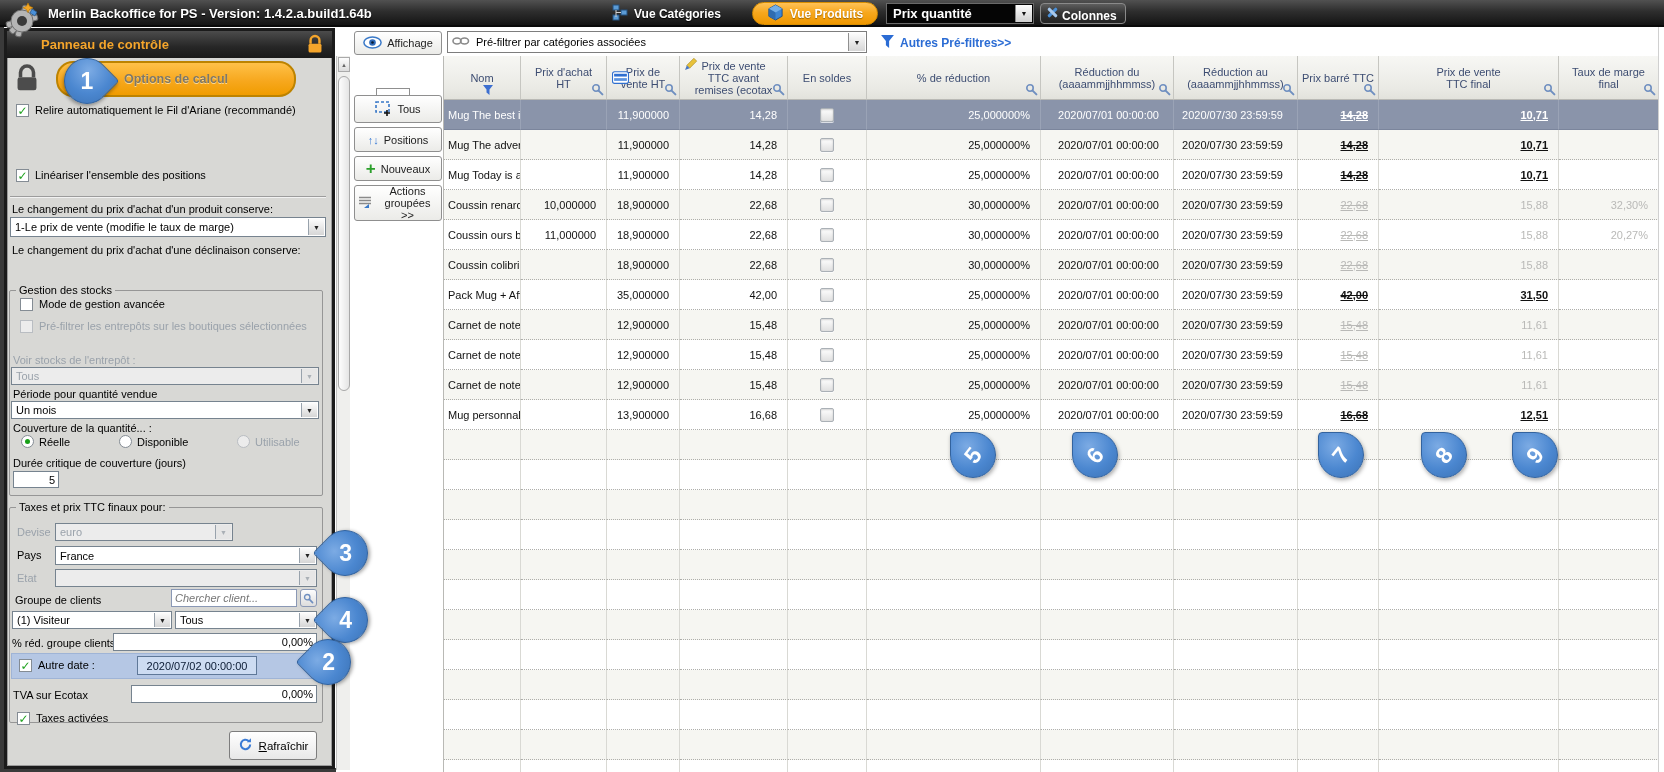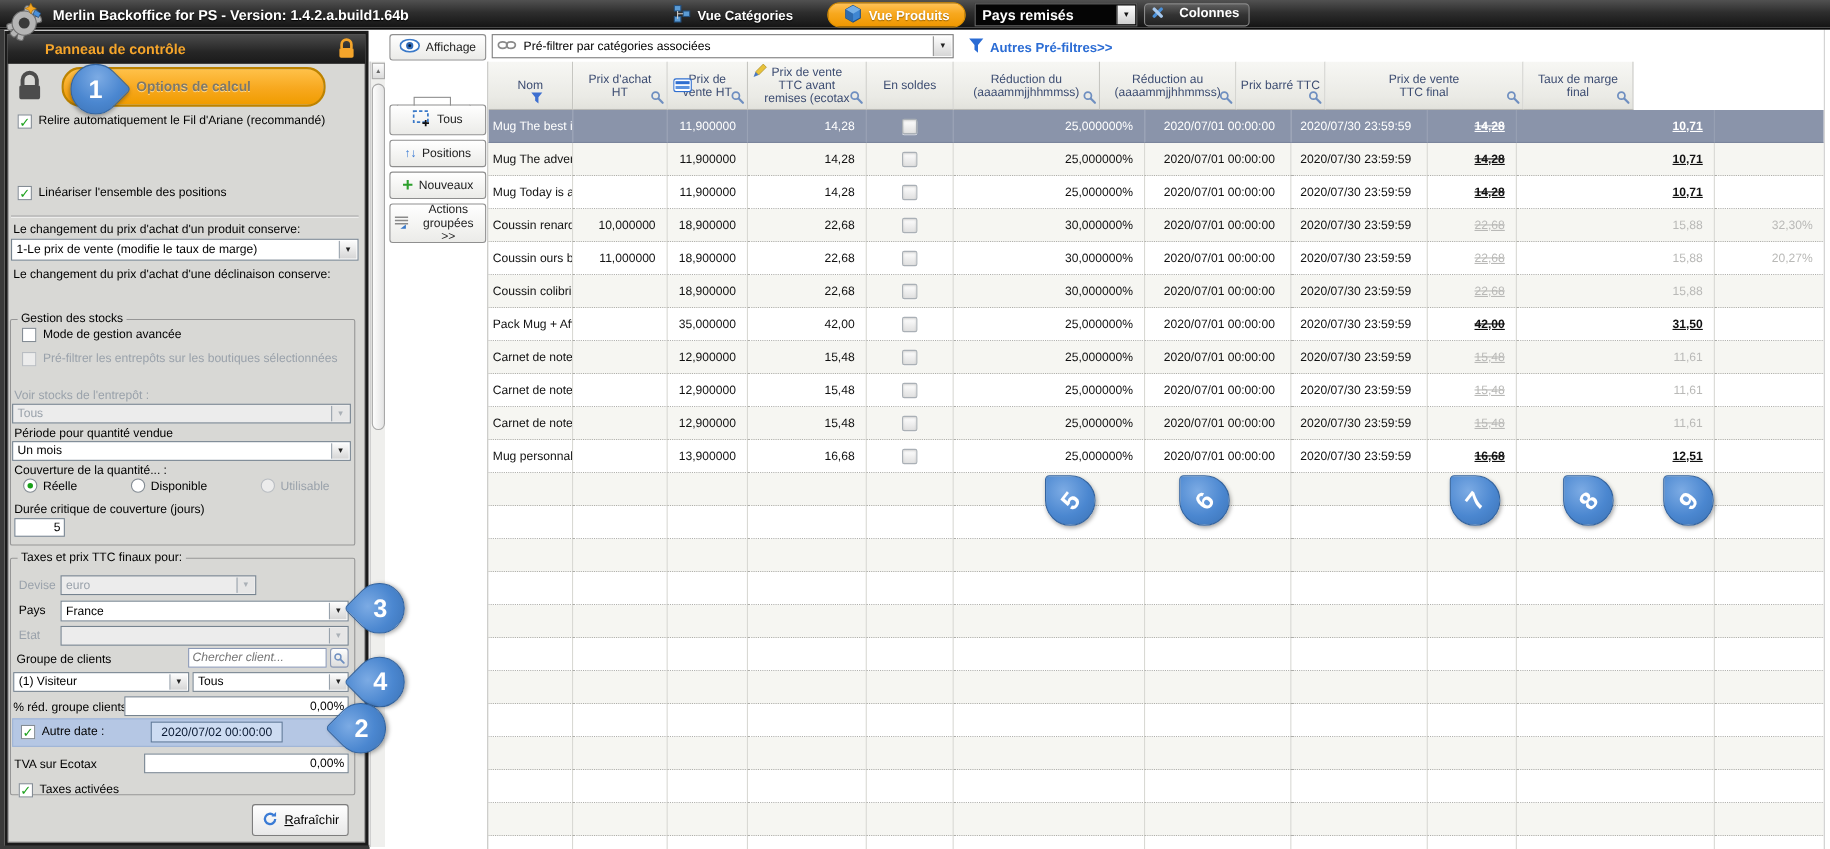--- a/index.html
+++ b/index.html
@@ -13,23 +13,23 @@
   .app-title { position:absolute; left:48px; top:6px; color:#fff; font-size:13px; font-weight:bold; text-shadow:0 1px 1px #000; }
   .vuecat { position:absolute; left:612px; top:3px; height:21px; display:flex; align-items:center; gap:6px;
     color:#fff; font-weight:bold; font-size:12px; cursor:default; text-shadow:0 1px 1px #000; }
   .vueprod { position:absolute; left:752px; top:2px; width:126px; height:23px; border-radius:12px;
     background:linear-gradient(#ffc257,#f7a81e 45%,#ef9700); border:1px solid #d98e00;
     display:flex; align-items:center; justify-content:center; gap:6px; color:#fff; font-weight:bold; font-size:12px; text-shadow:0 1px 1px #9a6400; }
   .viewsel { position:absolute; left:886px; top:3px; width:148px; height:21px; background:#050505; border:1px solid #6a6a6a;
     color:#fff; font-weight:bold; font-size:13px; display:flex; align-items:center; padding-left:6px; }
   .viewsel .arr { position:absolute; right:1px; top:1px; bottom:1px; width:17px; background:linear-gradient(#fdfdfd,#cfcfcf);
     border-left:1px solid #888; display:flex; align-items:center; justify-content:center; font-size:7px; color:#111; }
-  .colbtn { position:absolute; left:1040px; top:3px; height:21px; padding:0 8px 0 4px; border-radius:4px;
+  .colbtn { position:absolute; left:1040px; top:3px; height:21px; padding:14px 8px 0 4px; border-radius:4px;
     background:linear-gradient(#5e5e5e,#333 50%,#222); border:1px solid #8a8a8a;
-    display:flex; align-items:flex-start; gap:12px; color:#fff; font-weight:bold; font-size:12px; }
+    display:flex; align-items:flex-end; gap:2px; color:#fff; font-weight:bold; font-size:12px; }
 
   .chrome-left { position:absolute; left:0; top:27px; width:4px; height:745px; background:#3a3a3a; }
   .chrome-bottom { position:absolute; left:0; top:768px; width:336px; height:4px; background:#3a3a3a; }
 
   
   .panel { position:absolute; left:4px; top:28px; width:331px; height:741px; background:#d8d8d5;
     border:3px solid #1b1b1b; box-shadow:inset 0 0 0 1px #9a9a9a; z-index:10; }
   .panel-header { position:absolute; left:0; top:0; right:0; height:27px;
     background:linear-gradient(#4c4c4c,#262626 60%,#1a1a1a); display:flex; align-items:center; }
   .panel-header .ph-text { color:#f5a52b; font-weight:bold; font-size:13px; padding-left:34px; }
@@ -150,21 +150,21 @@
     </div>
     <div class="vueprod">
       <span><svg width="17" height="17" viewBox="0 0 18 18">
             <path d="M9 1 16 5v8L9 17 2 13V5Z" fill="#3f86d2" stroke="#1e4f86"></path>
             <path d="M9 1 16 5 9 9 2 5Z" fill="#74aee6"></path>
             <path d="M9 9v8L2 13V5Z" fill="#2f6cb0"></path>
           </svg></span>
       <span>Vue Produits</span>
     </div>
     <div class="viewsel">
-      <span>Pays remisés</span>
+      <span>Prix quantité</span>
       <span class="arr">▼</span>
     </div>
     <div class="colbtn">
       <span><svg width="15" height="15">
             <g transform="rotate(45 7.5 7.5)">
               <rect x="6" y="1.5" width="3" height="12" rx="1.2" fill="#4a90d9"></rect>
             </g>
             <g transform="rotate(-45 7.5 7.5)">
               <rect x="6" y="1.5" width="3" height="12" rx="1.2" fill="#a7c8ec"></rect>
             </g>
@@ -416,20 +416,24 @@
 remises (ecotax</span><span class="mag"><svg width="13" height="13" viewBox="0 0 13 13">
               <circle cx="5" cy="5" r="3.2" fill="none" stroke="#6f8fc0" stroke-width="1.6"></circle>
               <line x1="7.6" y1="7.6" x2="11.4" y2="11.4" stroke="#6f8fc0" stroke-width="2" stroke-linecap="round"></line>
             </svg></span><span class="deco-pencil"><svg width="16" height="16" viewBox="0 0 16 16">
               <g transform="rotate(45 8 8)">
                 <rect x="6" y="0.5" width="4" height="10" fill="#e8c23a" stroke="#a88a1f" stroke-width="0.6"></rect>
                 <path d="M6 10.5h4l-2 4.5Z" fill="#4a78c0"></path>
               </g>
             </svg></span></div>
         <div class="hcell" style="width: 79px;"><span>En soldes</span></div>
+        <div class="hcell" style="width: 174px;"><span>% de réduction</span><span class="mag"><svg width="13" height="13" viewBox="0 0 13 13">
+              <circle cx="5" cy="5" r="3.2" fill="none" stroke="#6f8fc0" stroke-width="1.6"></circle>
+              <line x1="7.6" y1="7.6" x2="11.4" y2="11.4" stroke="#6f8fc0" stroke-width="2" stroke-linecap="round"></line>
+            </svg></span></div>
         <div class="hcell" style="width: 133px;"><span>Réduction du
 (aaaammjjhhmmss)</span><span class="mag"><svg width="13" height="13" viewBox="0 0 13 13">
               <circle cx="5" cy="5" r="3.2" fill="none" stroke="#6f8fc0" stroke-width="1.6"></circle>
               <line x1="7.6" y1="7.6" x2="11.4" y2="11.4" stroke="#6f8fc0" stroke-width="2" stroke-linecap="round"></line>
             </svg></span></div>
         <div class="hcell" style="width: 124px;"><span>Réduction au
 (aaaammjjhhmmss)</span><span class="mag"><svg width="13" height="13" viewBox="0 0 13 13">
               <circle cx="5" cy="5" r="3.2" fill="none" stroke="#6f8fc0" stroke-width="1.6"></circle>
               <line x1="7.6" y1="7.6" x2="11.4" y2="11.4" stroke="#6f8fc0" stroke-width="2" stroke-linecap="round"></line>
             </svg></span></div>

